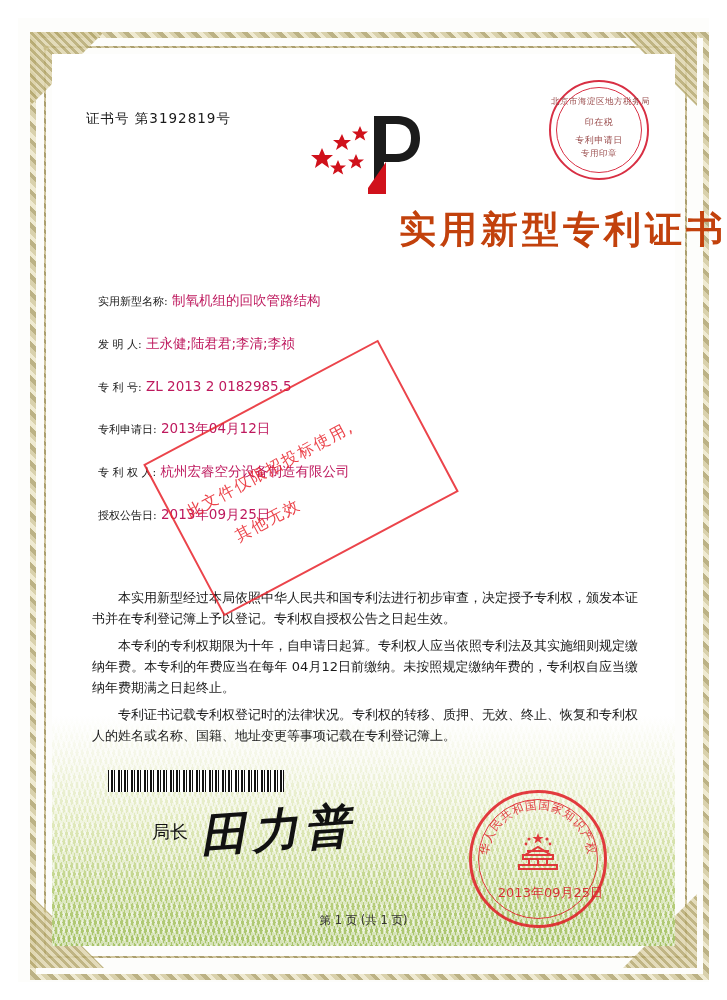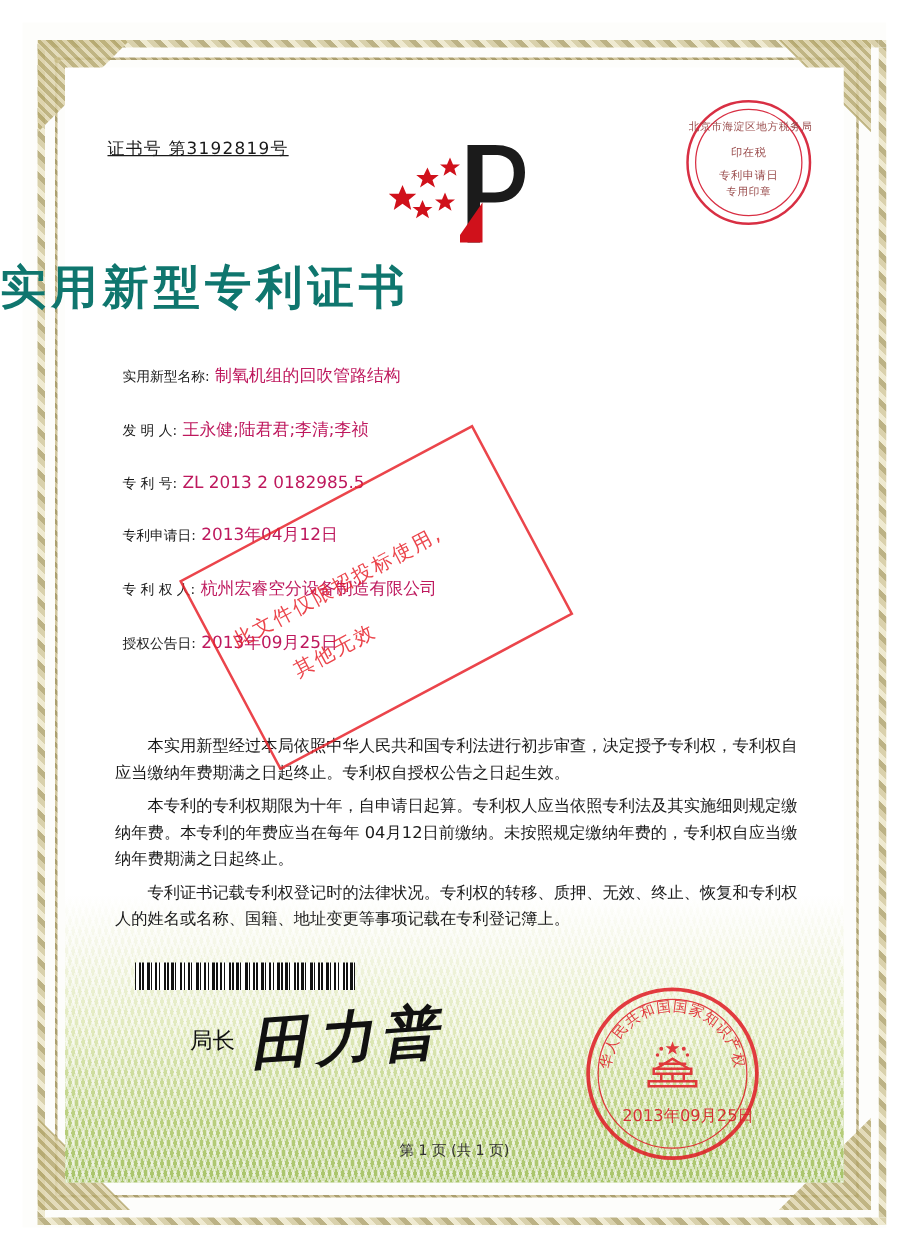--- a/index.html
+++ b/index.html
@@ -86,41 +86,40 @@
 
   
   .cert-number {
     position: absolute;
     left: 86px; top: 110px;
     font-family: "DejaVu Sans", sans-serif;
     font-size: 13.5px;
     color: #1a1a1a;
     letter-spacing: 1px;
     white-space: nowrap;
-    text-decoration: underline;
   }
 
   
   .logo {
     position: absolute;
     left: 308px; top: 110px;
     width: 120px; height: 90px;
   }
   .logo svg { display: block; }
 
   .title {
     position: absolute;
     left: 0; right: 0;
     top: 205px;
-    text-align: left;
+    text-align: right;
     font-family: "DejaVu Sans", sans-serif;
     font-size: 37px;
     font-weight: bold;
     letter-spacing: 4px;
-    color: #0f766e;
+    color: #c2410c;
   }
 
   
   .seal-office {
     position: absolute;
     right: 78px; top: 80px;
     width: 96px; height: 96px;
     border: 2.5px solid #d0021b;
     border-radius: 50%;
     color: #7f1d1d;
@@ -362,21 +361,21 @@
       <span class="field-label">专 利 权 人:</span>
       <span class="field-value">杭州宏睿空分设备制造有限公司</span>
     </div>
     <div class="field-row">
       <span class="field-label">授权公告日:</span>
       <span class="field-value">2013年09月25日</span>
     </div>
   </div>
 
   <div class="body-text">
-    <p>本实用新型经过本局依照中华人民共和国专利法进行初步审查，决定授予专利权，专利权自应当缴纳年费期满之日起终止。专利权自授权公告之日起生效。</p>
+    <p>本实用新型经过本局依照中华人民共和国专利法进行初步审查，决定授予专利权，颁发本证书并在专利登记簿上予以登记。专利权自授权公告之日起生效。</p>
     <p>本专利的专利权期限为十年，自申请日起算。专利权人应当依照专利法及其实施细则规定缴纳年费。本专利的年费应当在每年 04月12日前缴纳。未按照规定缴纳年费的，专利权自应当缴纳年费期满之日起终止。</p>
     <p>专利证书记载专利权登记时的法律状况。专利权的转移、质押、无效、终止、恢复和专利权人的姓名或名称、国籍、地址变更等事项记载在专利登记簿上。</p>
   </div>
 
   <div class="barcode"></div>
 
   <div class="director-row">局长</div>
   <div class="signature">田力普</div>
 
   <div class="seal-national">

